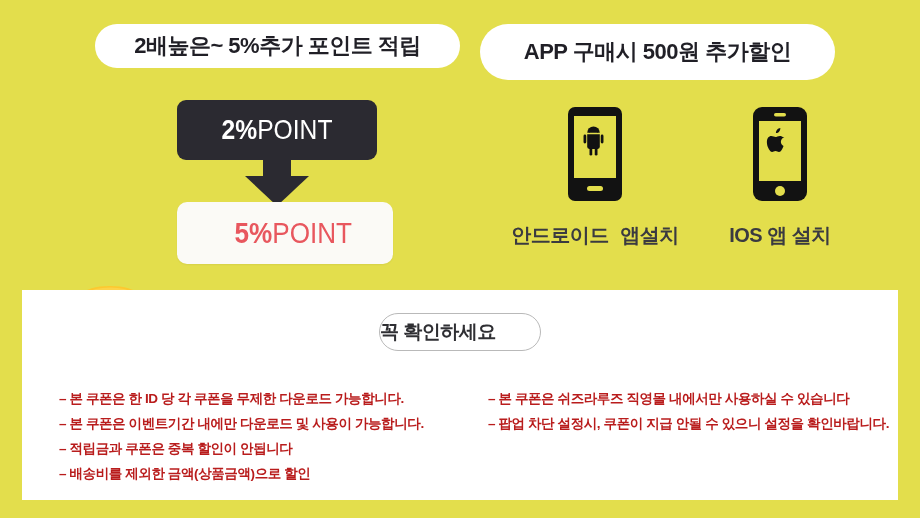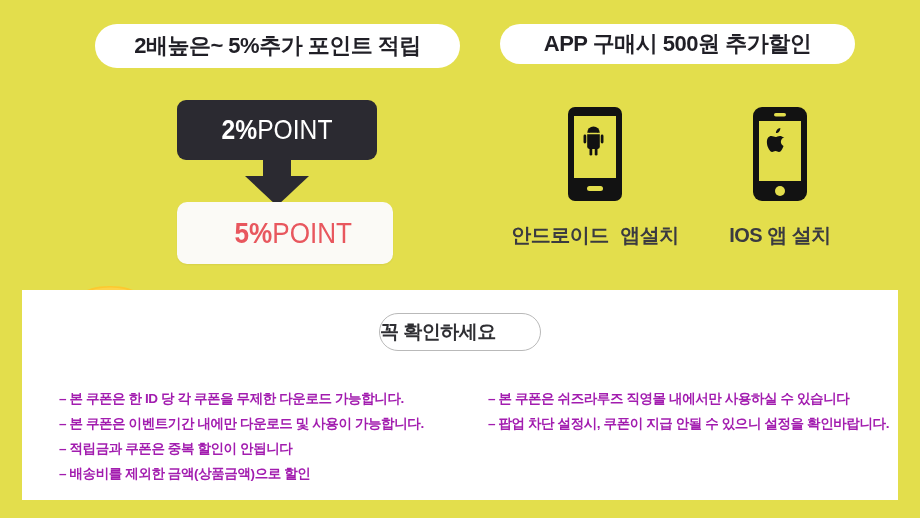--- a/index.html
+++ b/index.html
@@ -34,24 +34,24 @@
     white-space: nowrap;
   }
   #pill-left {
     left: 95px;
     top: 24px;
     width: 365px;
     height: 44px;
     font-size: 22px;
   }
   #pill-right {
-    left: 500px;
+    left: 480px;
     top: 24px;
     width: 355px;
-    height: 40px;
+    height: 56px;
     font-size: 22px;
   }
 
   
   #point-block {
     position: absolute;
     left: 0px;
     top: 86px;
     width: 460px;
     height: 190px;
@@ -183,21 +183,21 @@
     letter-spacing: -0.5px;
   }
   .notice-col {
     position: absolute;
     top: 96px;
   }
   #notice-col-left { left: 37px; width: 420px; }
   #notice-col-right { left: 466px; width: 420px; }
   .notice-line {
     font-size: 13.5px;
-    color: #a21caf;
+    color: #b91c1c;
     line-height: 25px;
     letter-spacing: -0.4px;
     white-space: nowrap;
     font-weight: bold;
   }
 </style>
 </head>
 <body>
 
 <div id="banner">

